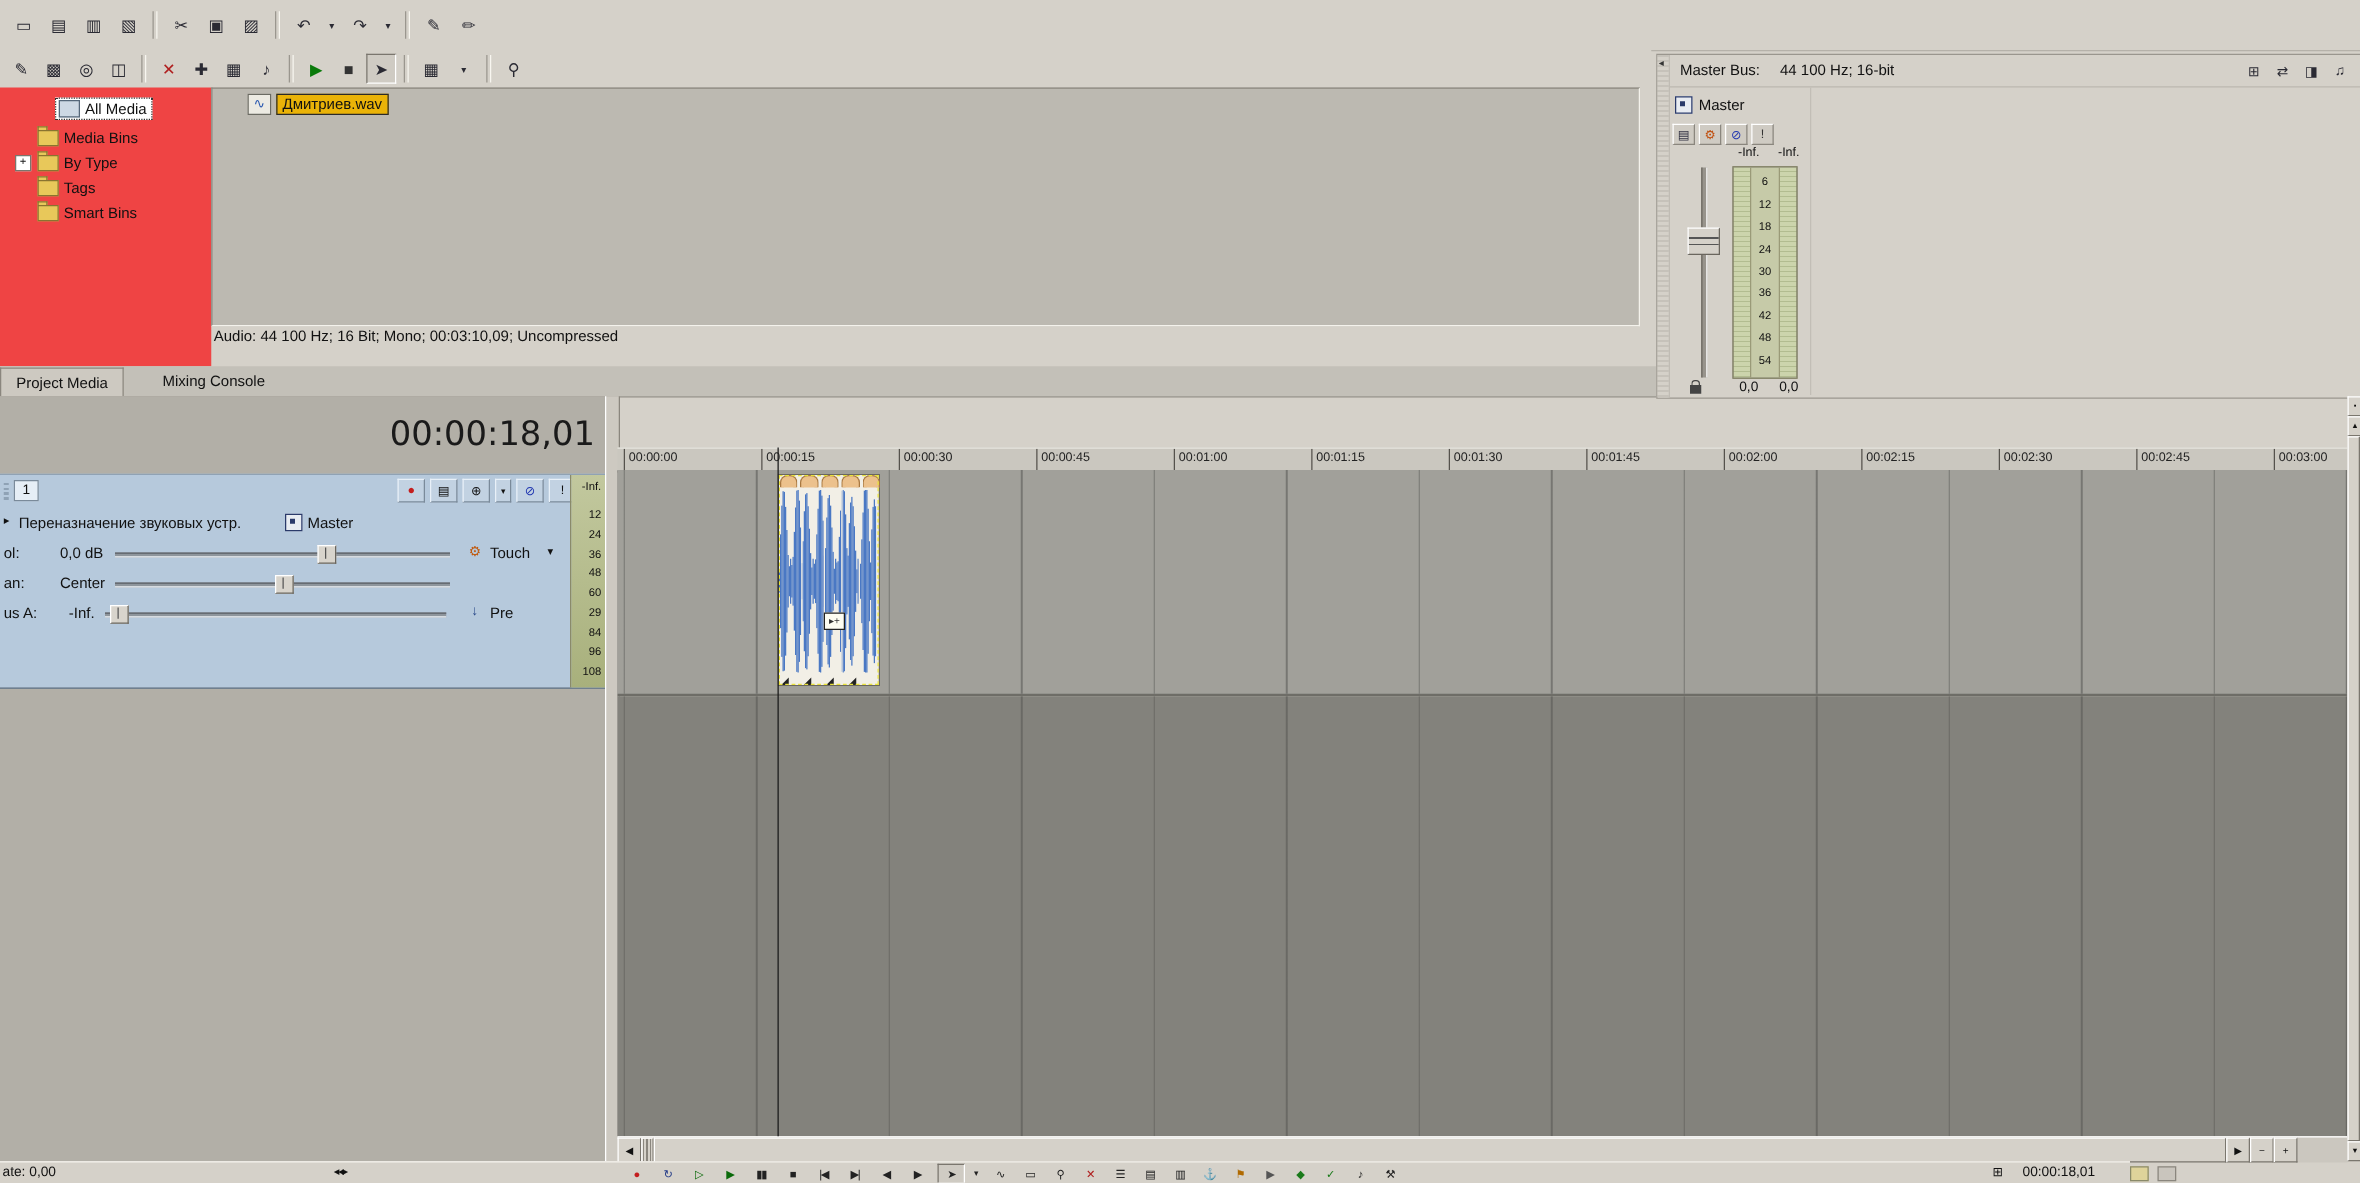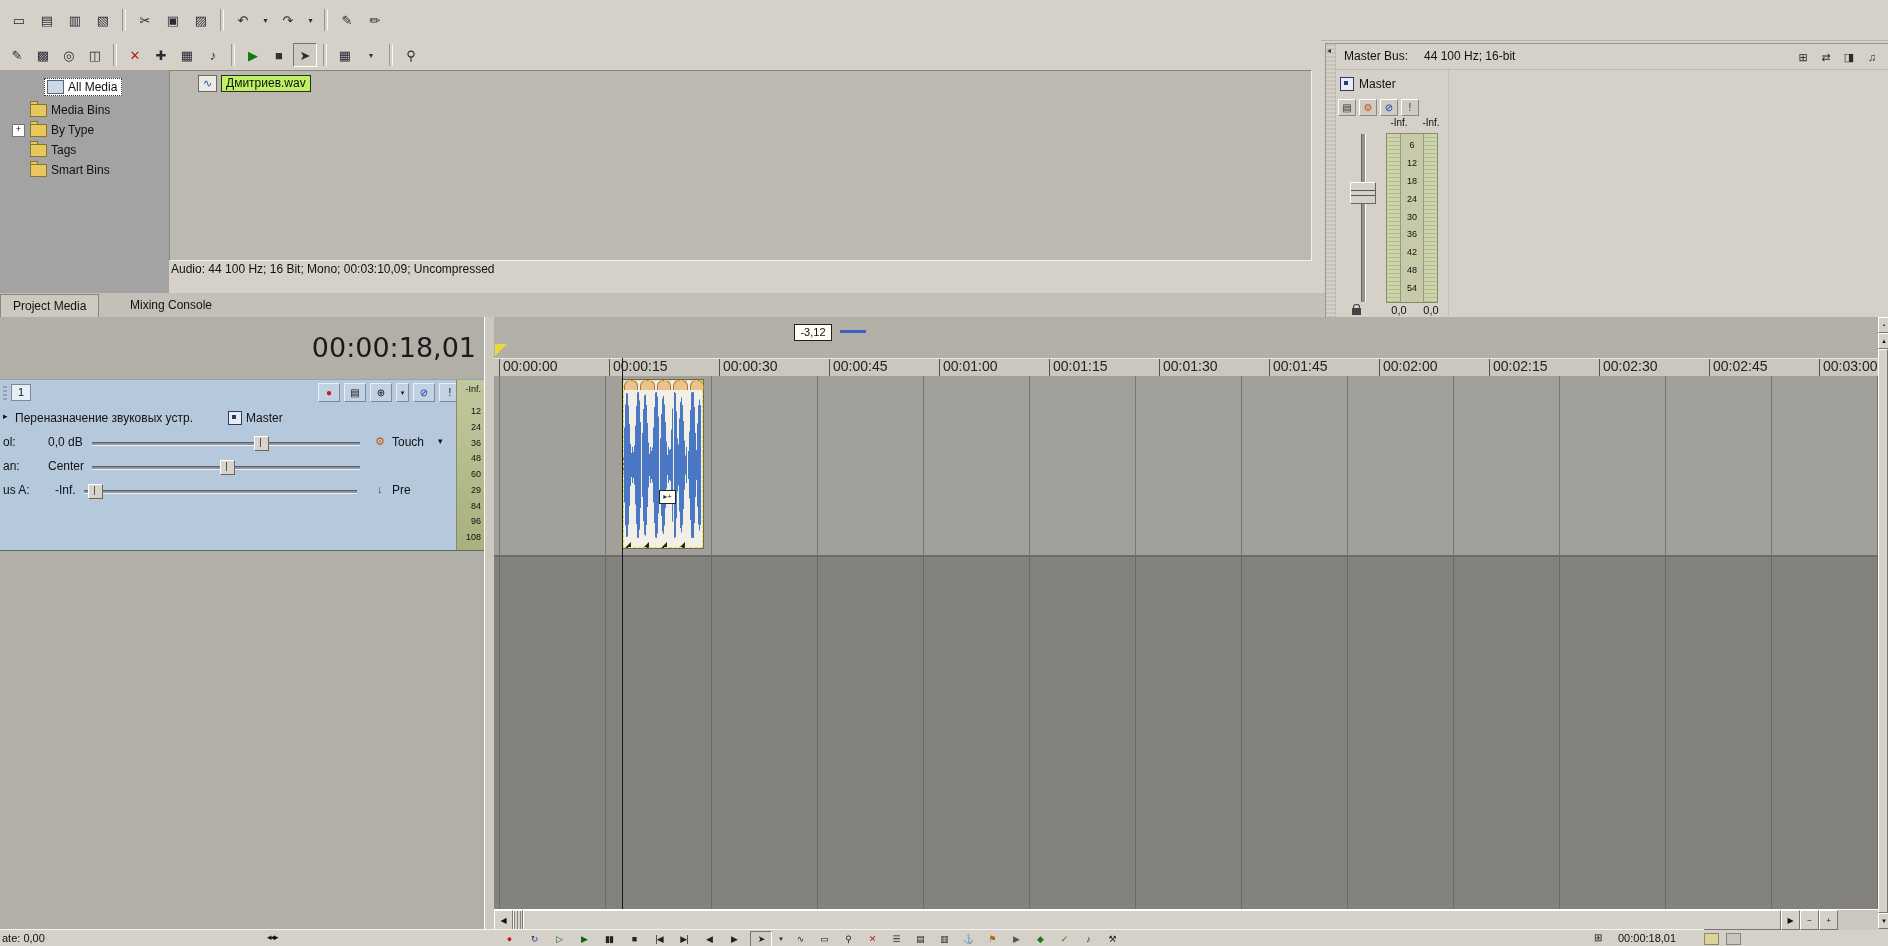--- a/index.html
+++ b/index.html
@@ -12,37 +12,37 @@
   #toolbar2{position:absolute;left:0;top:40px;width:1316px;height:30px;background:#d5d1c9;
             display:flex;align-items:center;padding-left:5px;gap:2px}
   .tb-btn{width:24px;height:22px;display:inline-flex;align-items:center;justify-content:center;
           font-size:13px;color:#2a2a33;border:1px solid transparent}
   #toolbar2 .tb-btn{width:22px;height:22px}
   .tb-btn.narrow{width:13px;font-size:8px}
   .tb-btn.pressed{border-color:#7a766e #ffffff #ffffff #7a766e;background:#cfcbc3}
   .tb-sep{width:2px;height:22px;border-left:1px solid #9a968e;border-right:1px solid #f8f6f0;margin:0 4px}
 
   
-  #tree{position:absolute;left:0;top:70px;width:169px;height:223px;background:#a3a3a3}
+  #tree{position:absolute;left:0;top:70px;width:169px;height:223px;background:#ef4444}
   .tree-item{position:absolute;height:18px;display:flex;align-items:center;gap:4px}
   .folder{width:15px;height:11px;background:#e8c85a;border:1px solid #8a7430;position:relative;flex:0 0 auto}
   .folder::before{content:"";position:absolute;left:-1px;top:-4px;width:6px;height:2px;background:#e8c85a;
                   border:1px solid #8a7430;border-bottom:none}
   .allmedia{width:15px;height:12px;background:#cdd8e4;border:1px solid #55677a;flex:0 0 auto}
   .sel-box{display:flex;align-items:center;gap:4px;background:#ffffff;border:1px dotted #333;padding:1px 4px 1px 2px}
   .expand-box{position:absolute;left:14px;top:3px;width:11px;height:11px;background:#fff;border:1px solid #7a766e;
               font-size:9px;line-height:9px;text-align:center}
 
   
   #media-pane{position:absolute;left:169px;top:70px;width:1141px;height:189px;background:#bcb9b1;
               border:1px solid;border-color:#8a867e #f4f2ec #f4f2ec #8a867e}
   .media-item{position:absolute;left:28px;top:4px;display:flex;align-items:center;gap:4px}
   .file-icon{width:17px;height:15px;background:#eceae2;border:1px solid #6a6a62;color:#2a58b0;
              font-size:11px;line-height:14px;text-align:center}
-  .file-label{background:#bef264;border:1px solid #2a2a2a;padding:0 4px;height:15px;line-height:15px}
+  .file-label{background:#eab308;border:1px solid #2a2a2a;padding:0 4px;height:15px;line-height:15px}
   #media-status{position:absolute;left:171px;top:262px;width:1000px;font-size:12px}
 
   
   #tab-row{position:absolute;left:0;top:293px;width:1325px;height:24px;background:#c3c0b8;border-bottom:1px solid #9a968e}
   .tab{position:absolute;top:1px;height:22px;line-height:22px;padding:0 12px}
   .tab.active{left:0;background:#cdc9c1;border:1px solid #8a867e;border-bottom:none;font-weight:normal}
   .tab.inactive{left:118px}
 
   
   #right-panel{position:absolute;left:1325px;top:43px;width:562px;height:274px;background:#d5d1c9;
@@ -111,21 +111,21 @@
   #timeline{position:absolute;left:494px;top:317px;width:1384px;height:612px}
   #marker-bar{position:absolute;left:0;top:0;width:1384px;height:41px;background:#b2afa7}
   .marker-flag{position:absolute;left:1px;top:27px;width:12px;height:12px;background:#ead83e;
                clip-path:polygon(0 0,100% 0,0 100%)}
   #marker-tooltip{position:absolute;left:300px;top:7px;min-width:30px;height:15px;background:#fffef5;
                   border:1px solid #222;font-size:11px;line-height:14px;text-align:center;padding:0 3px}
   .loop-line{position:absolute;left:346px;top:13px;width:26px;height:3px;background:#3a5fc8}
   #ruler{position:absolute;left:0;top:41px;width:1384px;height:18px;background:#cac7bf;
          border-top:1px solid #e8e6e0;border-bottom:1px solid #8a867e;display:flex;padding-left:5px;overflow:hidden}
   .ruler-tick{flex:0 0 106px;width:106px;border-left:1px solid #55524c;padding-left:3px;
-              font-size:14px;line-height:15px;color:#222;white-space:nowrap}
+              font-size:10px;line-height:15px;color:#222;white-space:nowrap}
   #track-row{position:absolute;left:0;top:59px;width:1384px;height:179px;background-color:#a1a09a;
              background-image:repeating-linear-gradient(90deg,rgba(40,40,40,.35) 0 1px,transparent 1px 106px);
              background-position:5px 0;border-bottom:2px solid #6e6d67}
   #below{position:absolute;left:0;top:240px;width:1384px;height:352px;background-color:#83827c;
          background-image:repeating-linear-gradient(90deg,rgba(30,30,30,.25) 0 1px,transparent 1px 106px);
          background-position:5px 0}
   #clip{position:absolute;left:128px;top:3px;width:80px;height:168px;background:#f2efe6;
         border:1px solid #6a675f;z-index:2}
   .bumps{position:absolute;left:0;top:0;width:100%;height:9px;display:flex;gap:2px;padding-left:1px}
   .bump{flex:1;height:9px;background:#ecc18c;border:1px solid #a87840;border-bottom:none;
@@ -351,25 +351,20 @@
         <span class="tm-num">84</span>
         <span class="tm-num">96</span>
         <span class="tm-num">108</span>
       </span>
   </div>
 </div>
 
 <div id="splitter"></div>
 
 <div id="timeline">
-  <div id="marker-bar">
-    <span class="marker-flag"></span>
-    <span id="marker-tooltip">-3,12</span>
-    <span class="loop-line"></span>
-  </div>
   <div id="ruler">
       <span class="ruler-tick">00:00:00</span>
       <span class="ruler-tick">00:00:15</span>
       <span class="ruler-tick">00:00:30</span>
       <span class="ruler-tick">00:00:45</span>
       <span class="ruler-tick">00:01:00</span>
       <span class="ruler-tick">00:01:15</span>
       <span class="ruler-tick">00:01:30</span>
       <span class="ruler-tick">00:01:45</span>
       <span class="ruler-tick">00:02:00</span>

